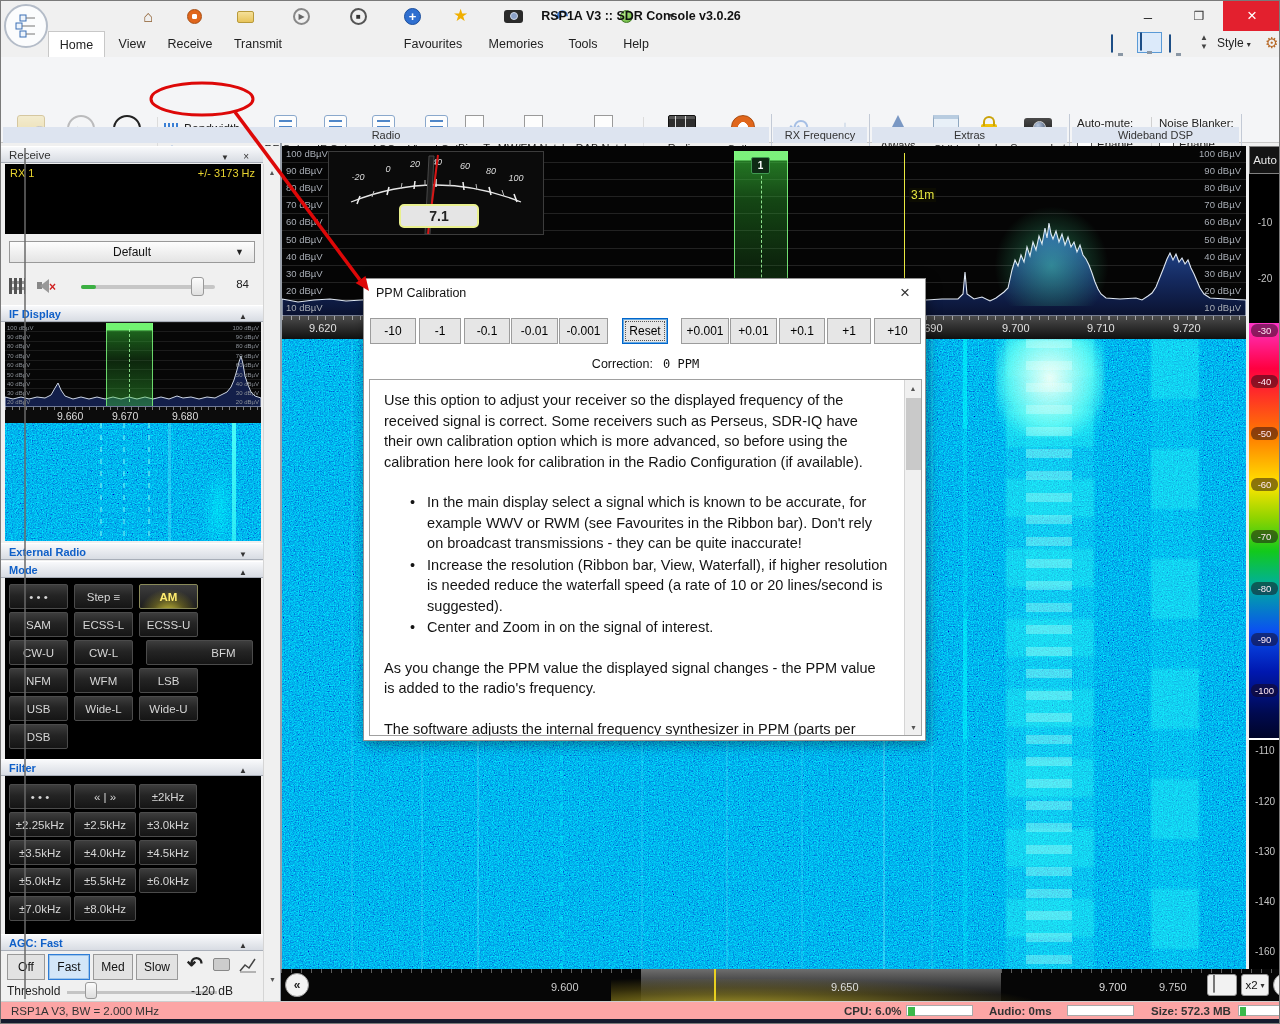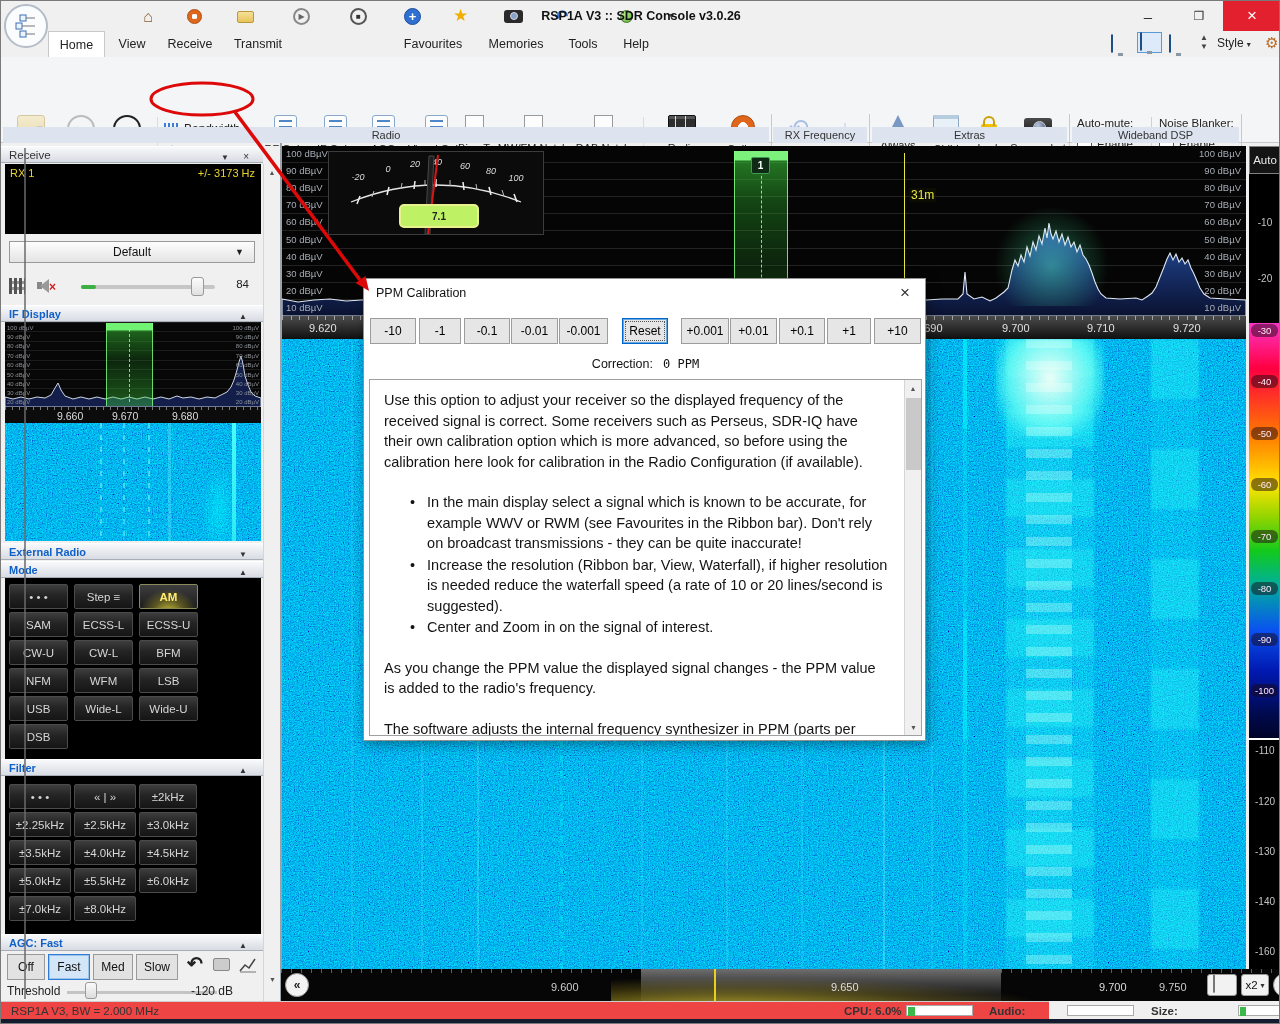--- a/index.html
+++ b/index.html
@@ -339,21 +339,21 @@
     </div>
     <div class="a" style="left:4px;top:432px;width:256px;height:181px;background:#000;">
       <div class="dkbtn" style="left:4px;top:6px;width:57px;">• • •</div>
       <div class="dkbtn" style="left:69px;top:6px;width:57px;">Step ≡</div>
       <div class="dkbtn dksel" style="left:134px;top:6px;width:57px;">AM</div>
       <div class="dkbtn" style="left:4px;top:34px;width:57px;">SAM</div>
       <div class="dkbtn" style="left:69px;top:34px;width:57px;">ECSS-L</div>
       <div class="dkbtn" style="left:134px;top:34px;width:57px;">ECSS-U</div>
       <div class="dkbtn" style="left:4px;top:62px;width:57px;">CW-U</div>
       <div class="dkbtn" style="left:69px;top:62px;width:57px;">CW-L</div>
-      <div class="dkbtn" style="left:134px;top:62px;width:57px;">BFM</div>
+      <div class="dkbtn" style="left:141px;top:62px;width:57px;padding-left:48px;">BFM</div>
       <div class="dkbtn" style="left:4px;top:90px;width:57px;">NFM</div>
       <div class="dkbtn" style="left:69px;top:90px;width:57px;">WFM</div>
       <div class="dkbtn" style="left:134px;top:90px;width:57px;">LSB</div>
       <div class="dkbtn" style="left:4px;top:118px;width:57px;">USB</div>
       <div class="dkbtn" style="left:69px;top:118px;width:57px;">Wide-L</div>
       <div class="dkbtn" style="left:134px;top:118px;width:57px;">Wide-U</div>
       <div class="dkbtn" style="left:4px;top:146px;width:57px;">DSB</div>
     </div>
 
     <div class="shead" style="top:613px;">
@@ -459,21 +459,21 @@
         <text x="29" y="28" text-anchor="middle" fill="#ddd" font-size="9" font-style="italic">-20</text>
         <text x="59" y="20" text-anchor="middle" fill="#ddd" font-size="9" font-style="italic">0</text>
         <text x="86" y="15" text-anchor="middle" fill="#ddd" font-size="9" font-style="italic">20</text>
         <text x="108" y="13" text-anchor="middle" fill="#ddd" font-size="9" font-style="italic">40</text>
         <text x="136" y="17" text-anchor="middle" fill="#ddd" font-size="9" font-style="italic">60</text>
         <text x="162" y="22" text-anchor="middle" fill="#ddd" font-size="9" font-style="italic">80</text>
         <text x="187" y="29" text-anchor="middle" fill="#ddd" font-size="9" font-style="italic">100</text>
         <polygon points="96,82 101,82 105,4 100,4" fill="#1e1e1e" stroke="#484848"></polygon>
         <line x1="109" y1="3" x2="99" y2="82" stroke="#d81616" stroke-width="2"></line>
       </svg>
-      <div class="a ctr" style="left:70px;top:52px;width:80px;height:24px;background:#bef264;border:2px solid #e9f08e;border-radius:5px;font-size:10px;font-weight:bold;color:#222;">7.1</div>
+      <div class="a ctr" style="left:70px;top:52px;width:80px;height:24px;background:#e5e5e5;border:2px solid #e9f08e;border-radius:5px;font-size:14px;font-weight:bold;color:#222;">7.1</div>
     </div>
 
     <span class="a" style="left:622px;top:7px;width:1px;height:163px;background:#e8e840;"></span>
     <span class="a" style="left:627px;top:14px;color:#e8e840;font-size:12px;background:rgba(20,20,0,.5);padding:0 2px;margin-top:28px;">31m</span>
 
     <div class="a" style="left:452px;top:5px;width:54px;height:165px;border-left:1px solid rgba(130,255,130,.85);border-right:1px solid rgba(130,255,130,.85);background:linear-gradient(180deg,rgba(130,255,130,.95) 0 9px,rgba(60,210,60,.55) 10px 11px,rgba(45,175,45,.38) 30%,rgba(35,140,35,.22) 70%,rgba(60,200,60,.35) 100%);">
       <span style="position:absolute;left:26px;top:10px;bottom:4px;border-left:1px dashed rgba(165,255,165,.85);"></span>
       <span class="ctr" style="position:absolute;left:16px;top:6px;width:17px;height:15px;background:#0e2a14;border:1px solid #3f9a50;border-radius:2px;color:#fff;font-size:10px;font-weight:bold;">1</span>
     </div>
   </div>
@@ -544,21 +544,21 @@
     <span class="a" style="left:818px;top:12px;color:#ddd;font-size:11px;">9.700</span>
     <span class="a" style="left:878px;top:12px;color:#ccc;font-size:11px;">9.750</span>
     <span class="a ctr" style="left:4px;top:4px;width:24px;height:24px;border-radius:50%;background:#f2f2f2;border:1px solid #999;color:#222;font-size:12px;font-weight:bold;">«</span>
     <span class="a" style="left:926px;top:5px;width:30px;height:22px;background:#f2f2f2;border:1px solid #999;border-radius:3px;"><span class="ikey" style="margin:4px 0 0 5px;"></span></span>
     <span class="a ctr dd" style="left:960px;top:5px;width:28px;height:22px;background:#f2f2f2;border:1px solid #999;border-radius:3px;font-size:11.5px;color:#111;">
         <span>x2</span>
       </span>
     <span class="a ctr" style="left:992px;top:4px;width:24px;height:24px;border-radius:50%;background:#f2f2f2;border:1px solid #999;color:#222;font-size:12px;font-weight:bold;">»</span>
   </div>
 
-  <div class="a" style="left:0;top:1000px;width:1048px;height:18px;background:#ef4444;border-top:1px solid #cdcdcd;font-size:11.5px;color:#333;">
+  <div class="a" style="left:0;top:1000px;width:1280px;height:18px;background:#fca5a5;border-top:1px solid #cdcdcd;font-size:11.5px;color:#333;">
     <span class="a" style="left:10px;top:3px;">RSP1A V3, BW = 2.000 MHz</span>
     <span class="a" style="left:843px;top:3px;font-weight:bold;">CPU: 6.0%</span>
     <span class="a" style="left:905px;top:3px;width:67px;height:11px;background:#fff;border:1px solid #aaa;">
         <span style="position:absolute;left:1px;top:1px;width:7px;height:9px;background:#3cb84a;"></span>
       </span>
     <span class="a" style="left:988px;top:3px;font-weight:bold;">Audio: 0ms</span>
     <span class="a" style="left:1066px;top:3px;width:67px;height:11px;background:#fff;border:1px solid #aaa;"></span>
     <span class="a" style="left:1150px;top:3px;font-weight:bold;">Size: 572.3 MB</span>
     <span class="a" style="left:1237px;top:3px;width:43px;height:11px;background:#fff;border:1px solid #aaa;">
         <span style="position:absolute;left:1px;top:1px;width:6px;height:9px;background:#3cb84a;"></span>

